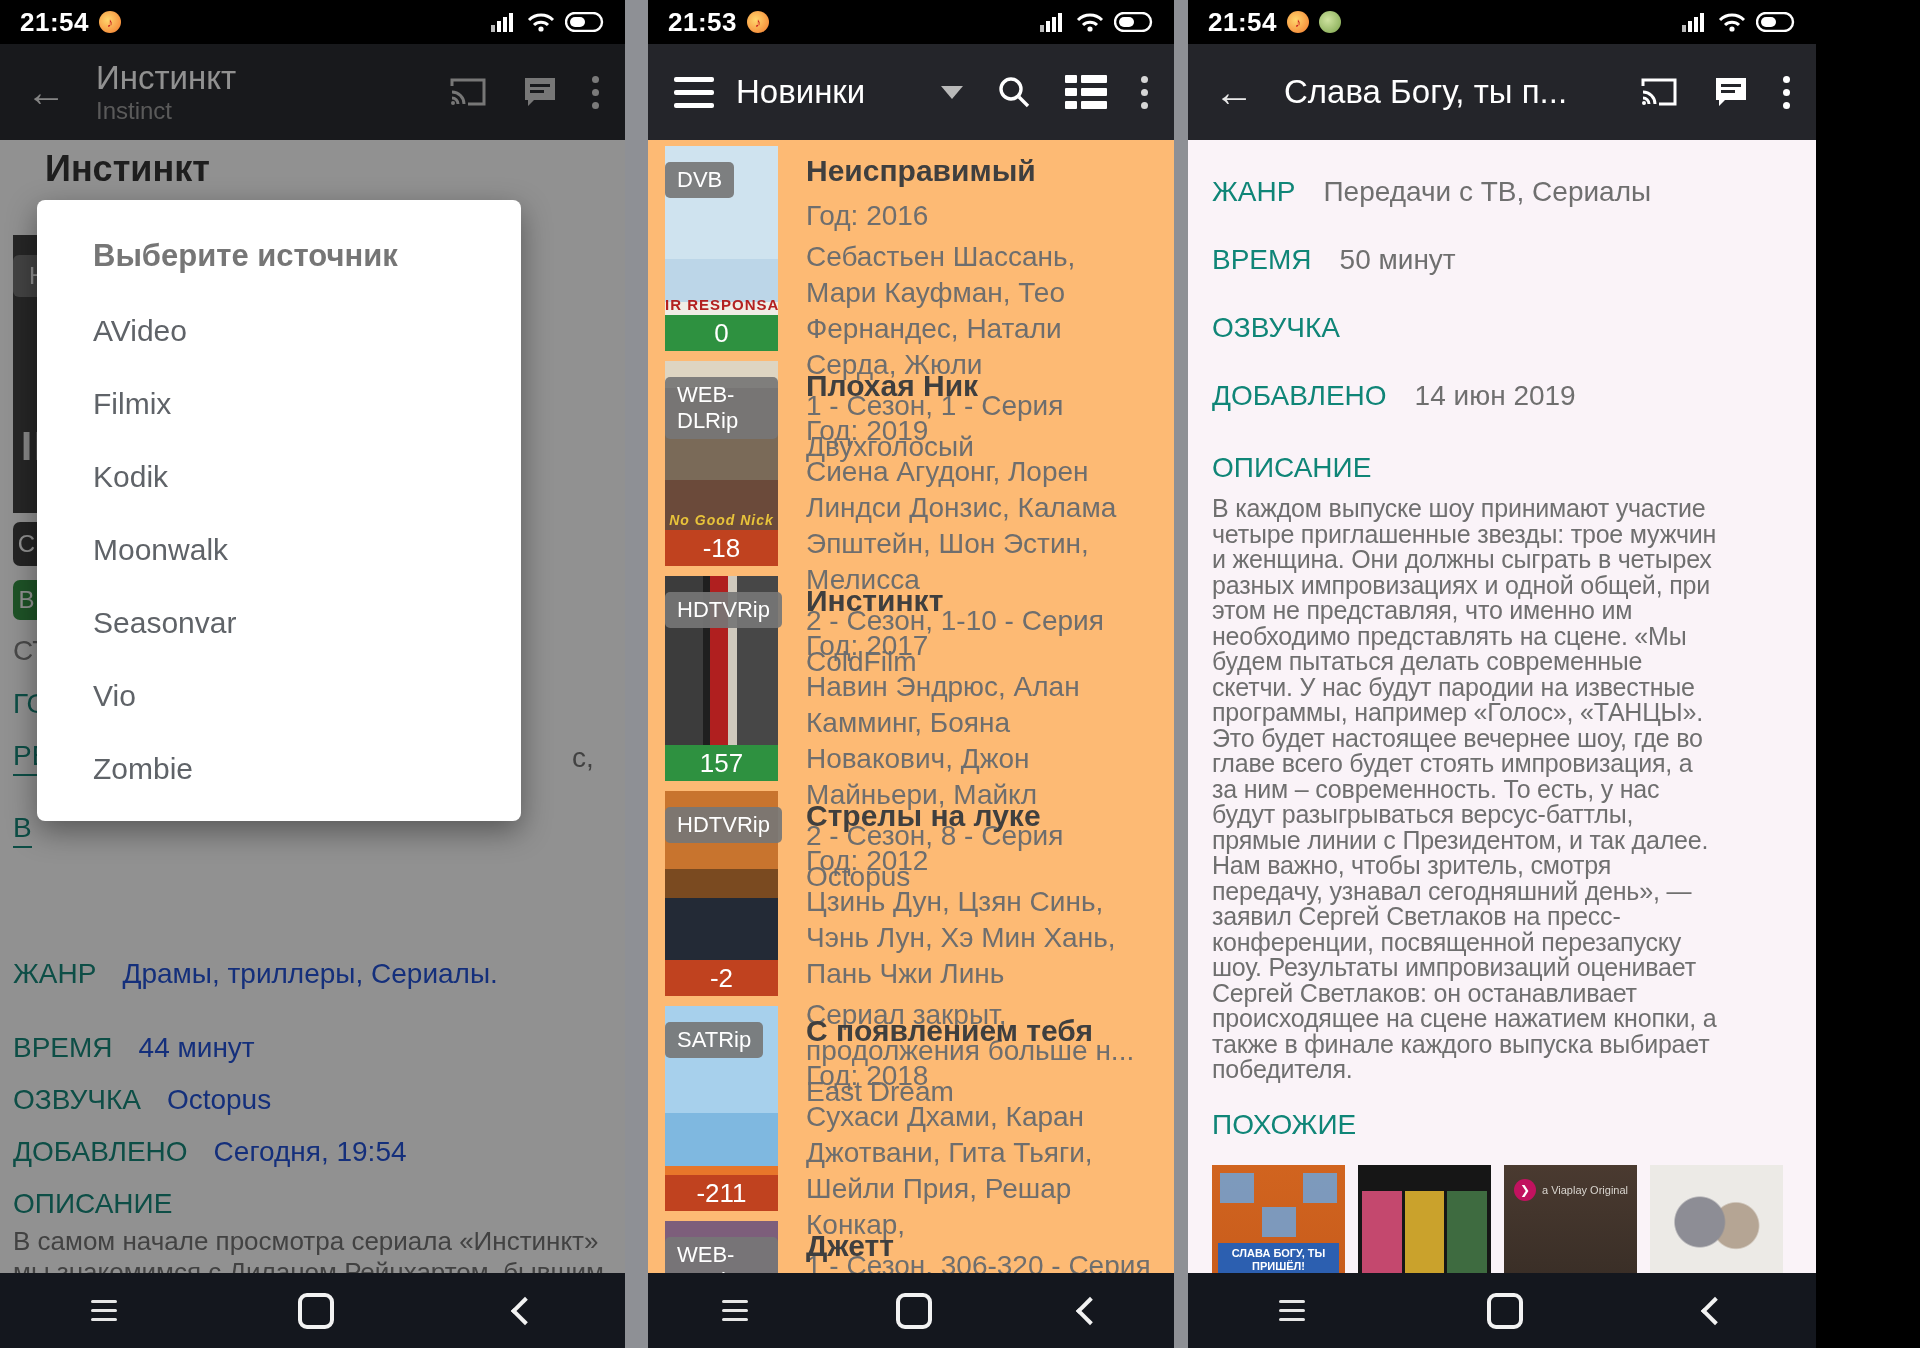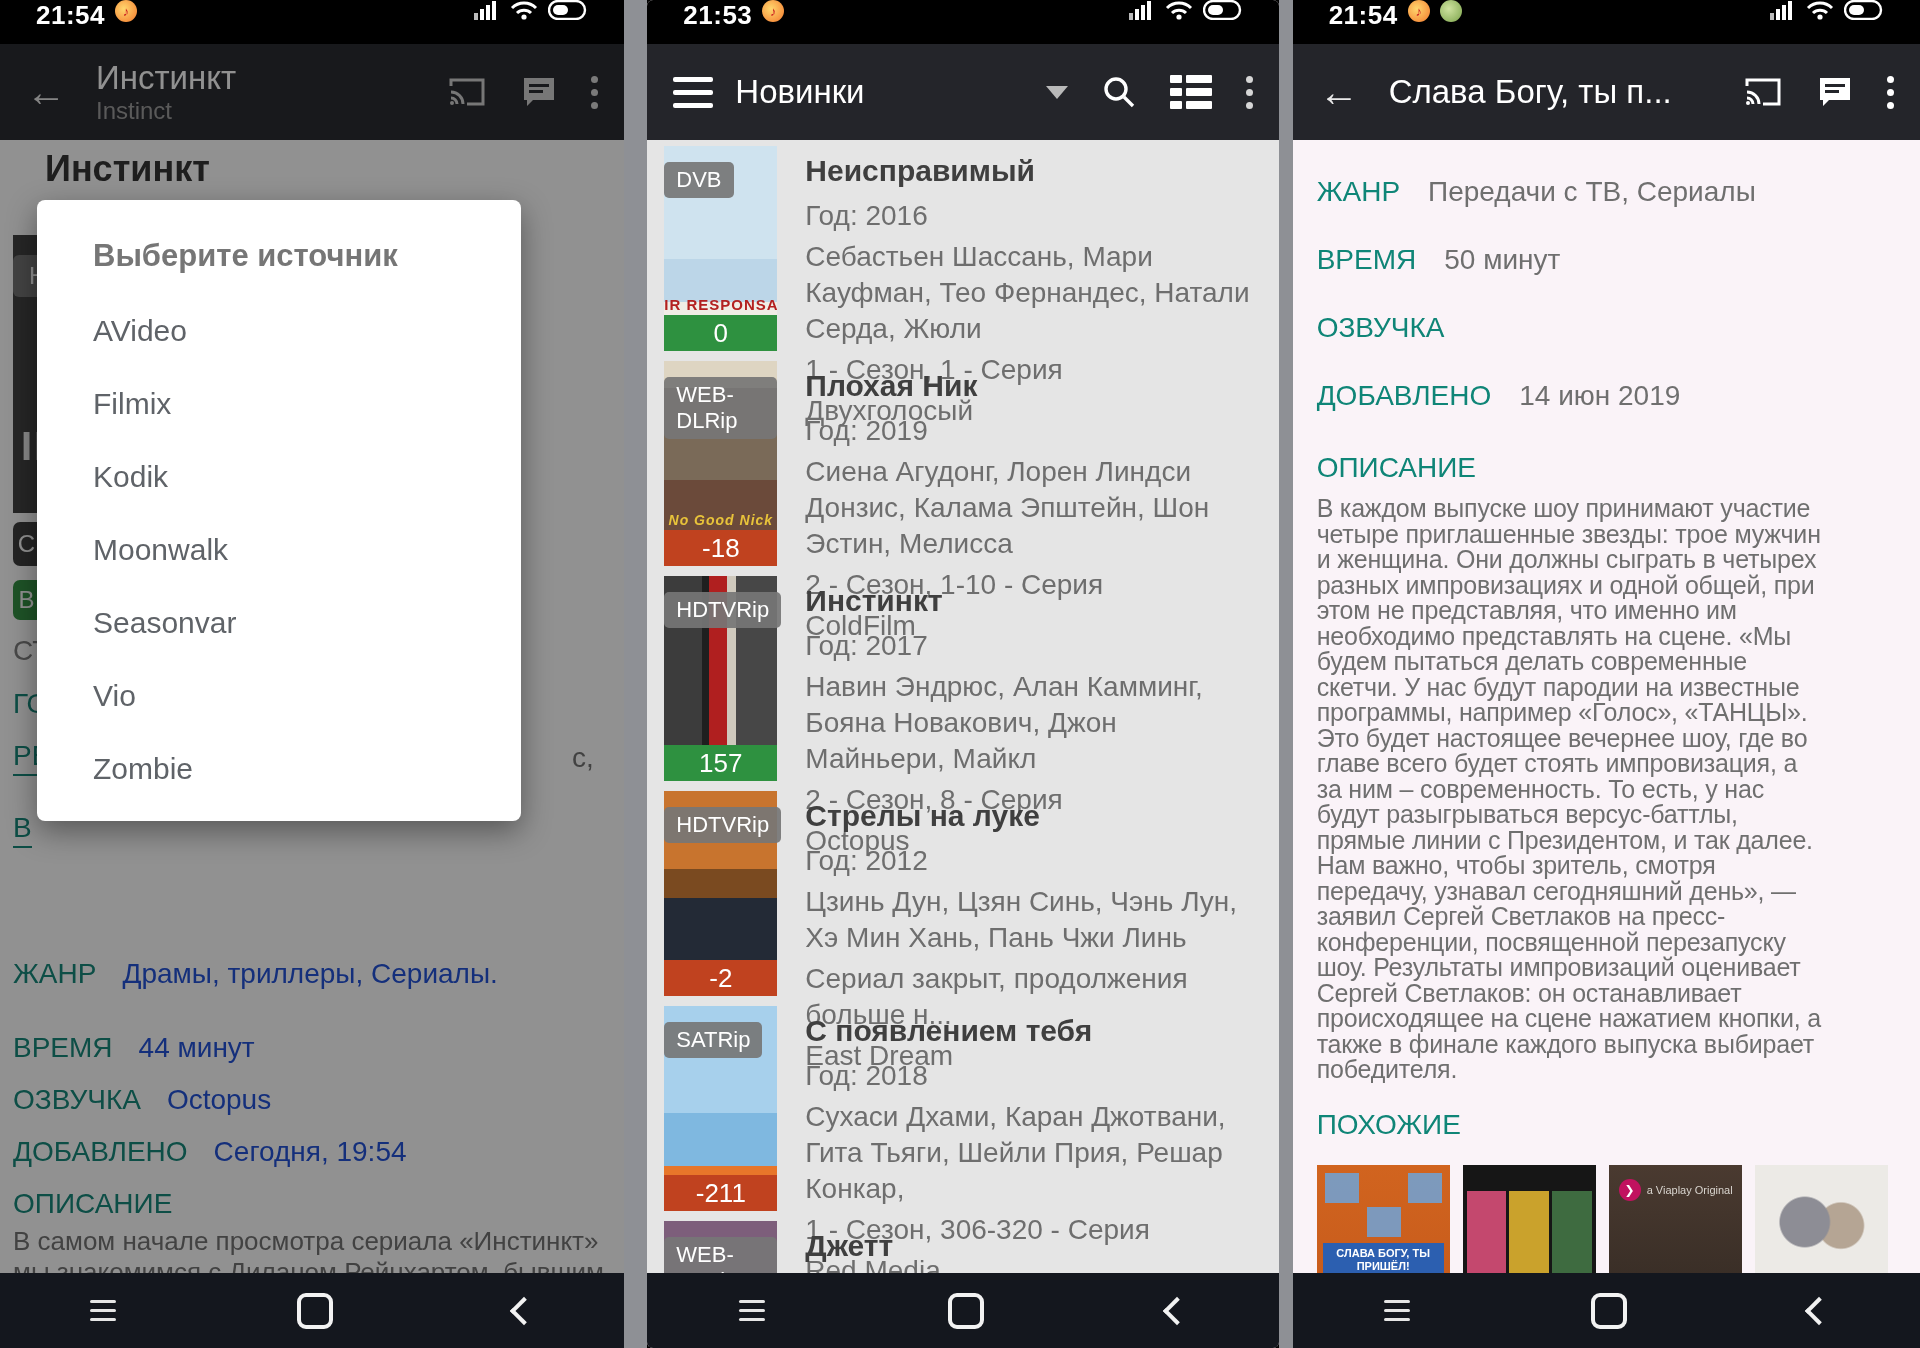--- a/index.html
+++ b/index.html
@@ -1,25 +1,25 @@
 <!DOCTYPE html>
 <html><head>
 <meta charset="utf-8">
 <style>
   html,body{margin:0;padding:0;background:#000;}
   .screen{width:1920px;height:1348px;display:flex;font-family:"Liberation Sans","DejaVu Sans",sans-serif;overflow:hidden;}
   .phone{position:relative;overflow:hidden;background:#faf4f8;}
   .phone.left{width:625px;background:#fff;}
-  .phone.mid{width:632px;border-radius:6px;}
+  .phone.mid{width:526px;}
   .phone.right{width:628px;}
   .gap1{width:23px;background:#8e9095;}
   .gap2{width:14px;background:#8e9095;}
 
   
-  .sb{height:44px;background:#000;color:#fff;display:flex;align-items:flex-start;padding:0 36px;box-sizing:border-box;}
+  .sb{height:44px;background:#000;color:#fff;display:flex;align-items:center;padding:0 20px;box-sizing:border-box;}
   .sb .time{font-size:26px;font-weight:700;letter-spacing:.5px;}
   .appdot{width:22px;height:22px;border-radius:50%;margin-left:10px;display:inline-flex;align-items:center;justify-content:center;font-size:13px;color:#fff;}
   .appdot.orange{background:radial-gradient(circle at 40% 40%,#ffd76e,#f4782c);color:#c22;}
   .appdot.green{background:radial-gradient(circle at 40% 40%,#cfe3a0,#7ba34a);}
   .sbicons{margin-left:auto;display:flex;align-items:center;gap:10px;}
 
   
   .ab{height:96px;background:#24252a;display:flex;align-items:center;color:#fff;padding:0 26px;box-sizing:border-box;}
   .ab .back{font-size:40px;color:#e8e8e8;margin-right:30px;line-height:1;}
   .ab .titles{display:flex;flex-direction:column;line-height:1.15;}
@@ -68,21 +68,21 @@
   .lrow .lab{color:#0f8577;font-weight:500;}
   .lrow .val{color:#1d4ed8;}
   .ldesclab{left:13px;top:1048px;font-size:28px;color:#0f8577;font-weight:500;}
   .ldesc{left:13px;top:1086px;width:600px;font-size:26px;line-height:31px;color:#6f6f6f;}
 
   .dialog{position:absolute;left:37px;top:200px;width:452px;background:#fff;border-radius:8px;z-index:10;box-shadow:0 10px 30px rgba(0,0,0,.4);padding:30px 16px 16px;}
   .dialog .dtitle{font-size:31px;font-weight:700;color:#767676;padding:8px 40px 20px;}
   .dialog .ditem{height:73px;display:flex;align-items:center;padding:0 40px;font-size:30px;color:#5f6368;}
 
   
-  .mlist{position:absolute;top:140px;left:0;right:0;height:1133px;background:#e5e5e5;overflow:hidden;}
+  .mlist{position:absolute;top:140px;left:0;right:0;height:1133px;background:#fdba74;overflow:hidden;}
   .mitem{display:flex;height:215px;}
   .mposter{position:relative;width:113px;height:205px;margin:6px 0 0 17px;flex:none;}
   .mposter .qbadge{top:16px;font-size:22px;padding:5px 12px;border-radius:5px;}
   .countbar{position:absolute;left:0;right:0;bottom:0;height:36px;color:#fff;font-size:26px;display:flex;align-items:center;justify-content:center;}
   .countbar.green{background:#2e9140;}
   .countbar.red{background:#c0421f;}
   .partlabel{position:absolute;left:0;right:0;bottom:38px;text-align:center;font-size:15px;font-weight:700;color:#b32020;letter-spacing:1px;white-space:nowrap;overflow:hidden;}
   .partlabel.script{color:#e8c33a;font-style:italic;font-size:14px;}
   .minfo{padding:14px 23px 0 28px;min-width:0;}
   .mtitle{font-size:30px;font-weight:700;color:#3f3f3f;margin-bottom:10px;}

